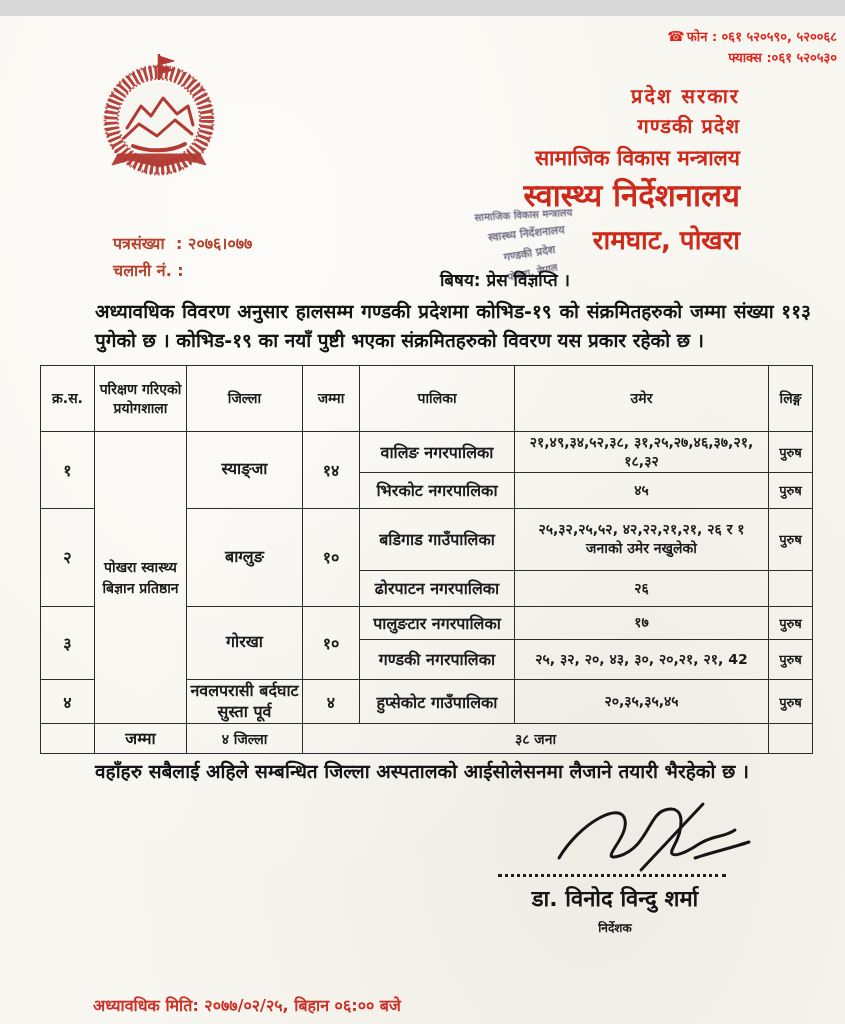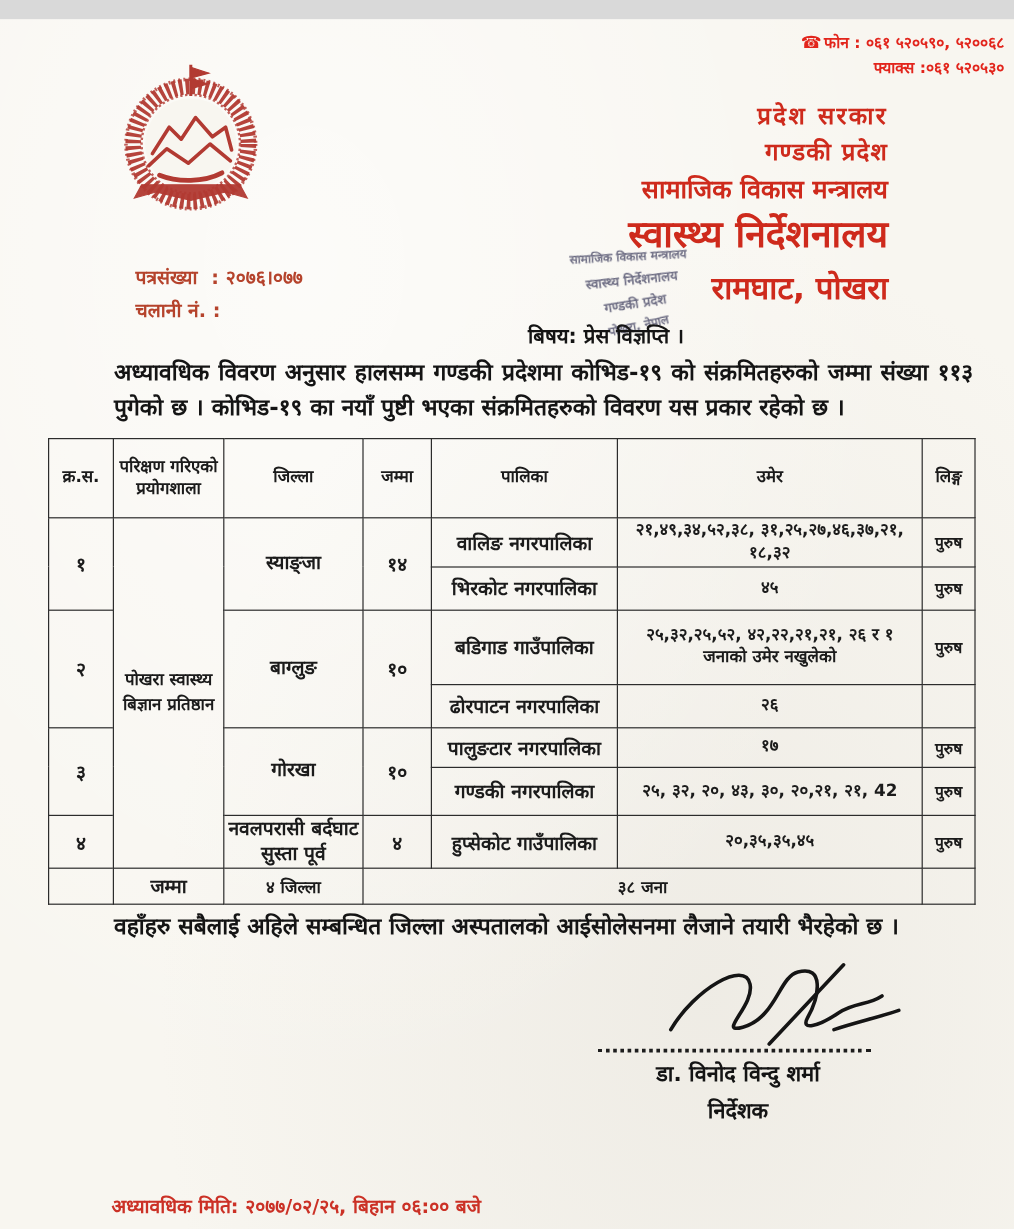--- a/index.html
+++ b/index.html
@@ -25,21 +25,21 @@
   
   .stamp{left:428px;top:190px;width:200px;text-align:center;color:#4b4b68;opacity:.8;
          transform:rotate(-9deg);filter:blur(.5px);font-weight:bold;line-height:1.8;}
   .stamp div{white-space:nowrap;}
   .st1{font-size:10px;transform:rotate(6deg);}
   .st2{font-size:11px;transform:rotate(3deg);}
   .st3{font-size:11px;}
   .st4{font-size:10px;transform:rotate(-3deg);}
 
   
-  .meta{left:113px;top:202px;color:#b5432c;font-size:16px;font-weight:bold;line-height:1.7;}
+  .meta{left:113px;top:214px;color:#b5432c;font-size:16px;font-weight:bold;line-height:1.7;}
   .meta .val{margin-left:6px;}
 
   .subject{left:165px;top:252px;width:680px;text-align:center;color:#141414;font-size:17px;font-weight:bold;}
 
   .para{left:95px;top:281px;width:716px;color:#141414;font-size:19px;font-weight:600;line-height:1.5;text-align:justify;}
   .para2{left:95px;top:742px;width:716px;color:#141414;font-size:19px;font-weight:600;}
 
   
   table.covid{position:absolute;left:40px;top:349px;width:772px;border-collapse:collapse;table-layout:fixed;
               color:#1b1b1b;}
@@ -53,22 +53,22 @@
   td.pal{font-size:16px;}
   td.age{font-size:14px;line-height:1.35;}
   td.gen{font-size:13px;}
   tr.foot td{font-size:14px;}
   tr.foot td.lab{font-size:16px;}
 
   
   .sig-svg{left:545px;top:780px;}
   .dotline{left:498px;top:828px;width:228px;height:30px;border-bottom:3.2px dotted #1d1d1d;}
   .sigblock{left:455px;top:866px;width:320px;text-align:center;color:#141414;font-weight:bold;}
-  .sig-name{font-size:18px;}
-  .sig-title{font-size:18px;margin-top:7px;text-align:center;}
+  .sig-name{font-size:22px;}
+  .sig-title{font-size:12px;margin-top:7px;text-align:center;}
   .sig-conj{font-size:18px;margin-top:7px;}
   .sig-role{left:372px;top:949px;width:470px;text-align:center;color:#141414;font-size:17px;font-weight:bold;}
 
   .footdate{left:93px;top:978px;color:#cb3126;font-size:16px;font-weight:bold;}
 </style>
 </head>
 <body>
 
 <div class="page">
 

